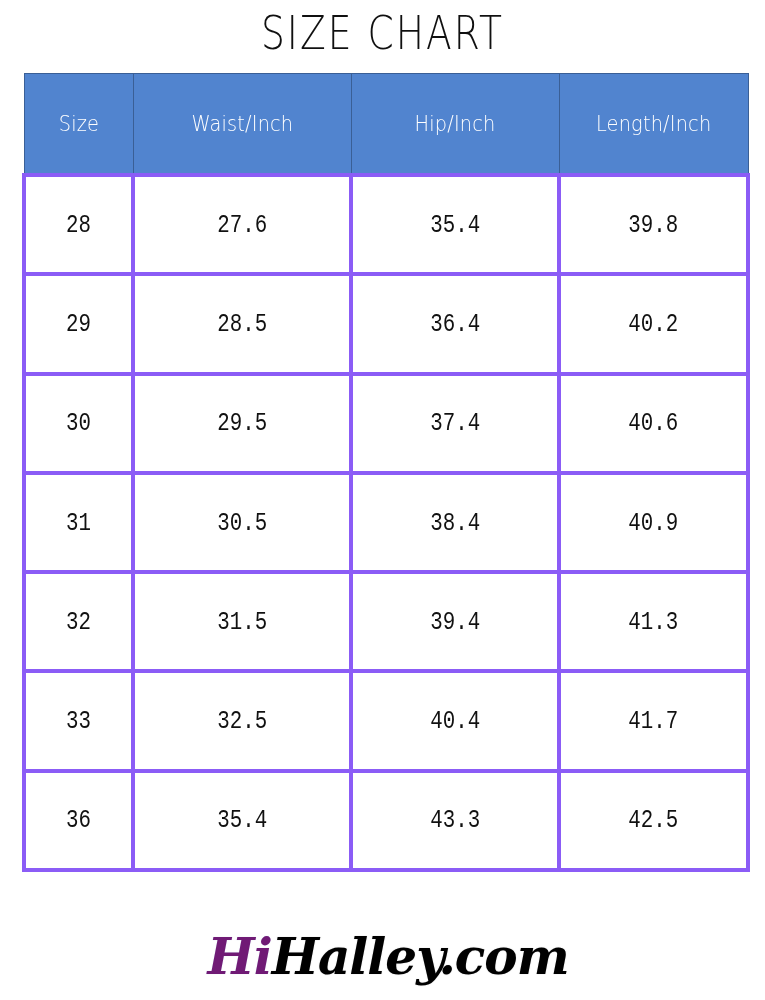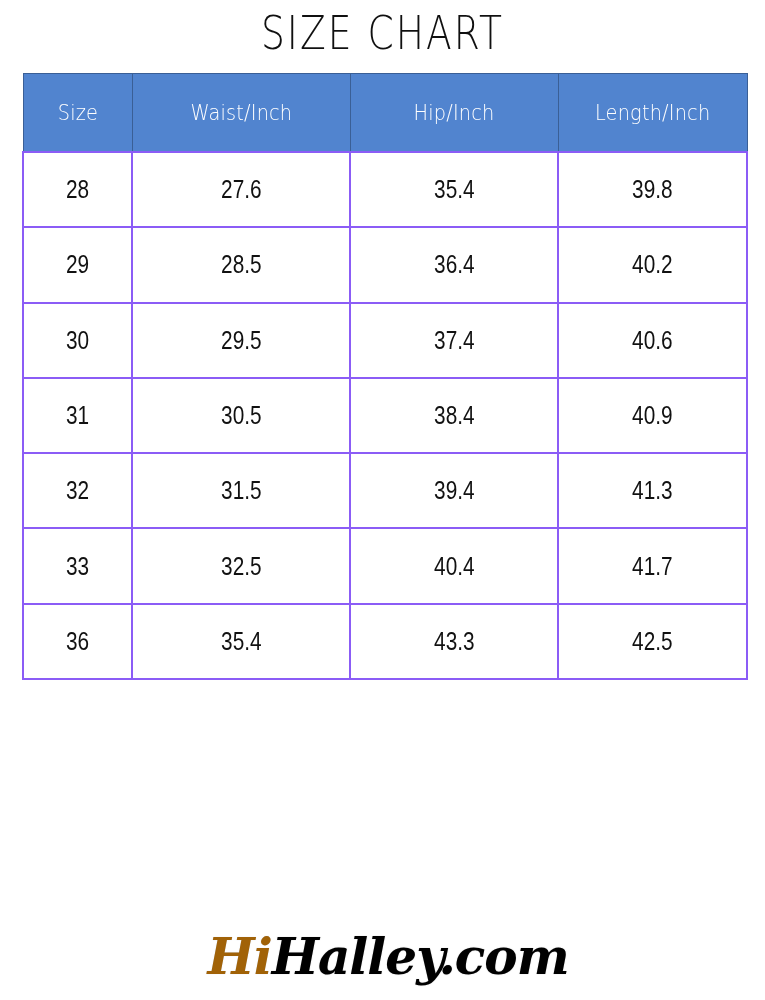--- a/index.html
+++ b/index.html
@@ -51,21 +51,21 @@
     border-collapse: collapse;
     table-layout: fixed;
   }
   #size-table col.c-size   { width: 109px; }
   #size-table col.c-waist  { width: 218px; }
   #size-table col.c-hip    { width: 208px; }
   #size-table col.c-length { width: 189px; }
 
   #size-table th,
   #size-table td {
-    padding: 0;
+    padding: 11px;
     margin: 0;
     text-align: center;
     vertical-align: middle;
   }
 
   #size-table thead th {
     height: 77px;
     background: #5184cf;
     color: #ffffff;
     border: 1px solid #3a5f96;
@@ -76,23 +76,23 @@
     transform: scaleX(1);
   }
   #size-table thead th .hlabel {
     display: inline-block;
     transform: scaleX(0.92);
   }
 
   #size-table tbody td {
     height: 73.3px;
     background: #ffffff;
-    border: 2px solid #8b5cf6;
+    border: 4px solid #8b5cf6;
     color: #111111;
-    font-family: Liberation Sans, sans-serif;
+    font-family: Liberation Mono, monospace;
     font-weight: 400;
     font-size: 26px;
     letter-spacing: 0px;
   }
   #size-table tbody td .val {
     display: inline-block;
     transform: scaleX(0.80);
     transform-origin: 50% 50%;
   }
 
@@ -107,21 +107,21 @@
     user-select: none;
     white-space: nowrap;
     font-family: "DejaVu Serif", serif;
     font-style: italic;
     font-weight: 700;
     font-size: 50px;
     line-height: 58px;
     letter-spacing: -1px;
   }
   #watermark .wm-hi {
-    color: #a16207;
+    color: #701a75;
     text-shadow: 0 0 1px rgba(169,194,228,0.6);
     margin-left: 11px;
   }
   #watermark .wm-rest {
     color: #000000;
     text-shadow: 0 0 1px rgba(124,124,124,0.5);
   }
 </style>
 </head>
 <body>

